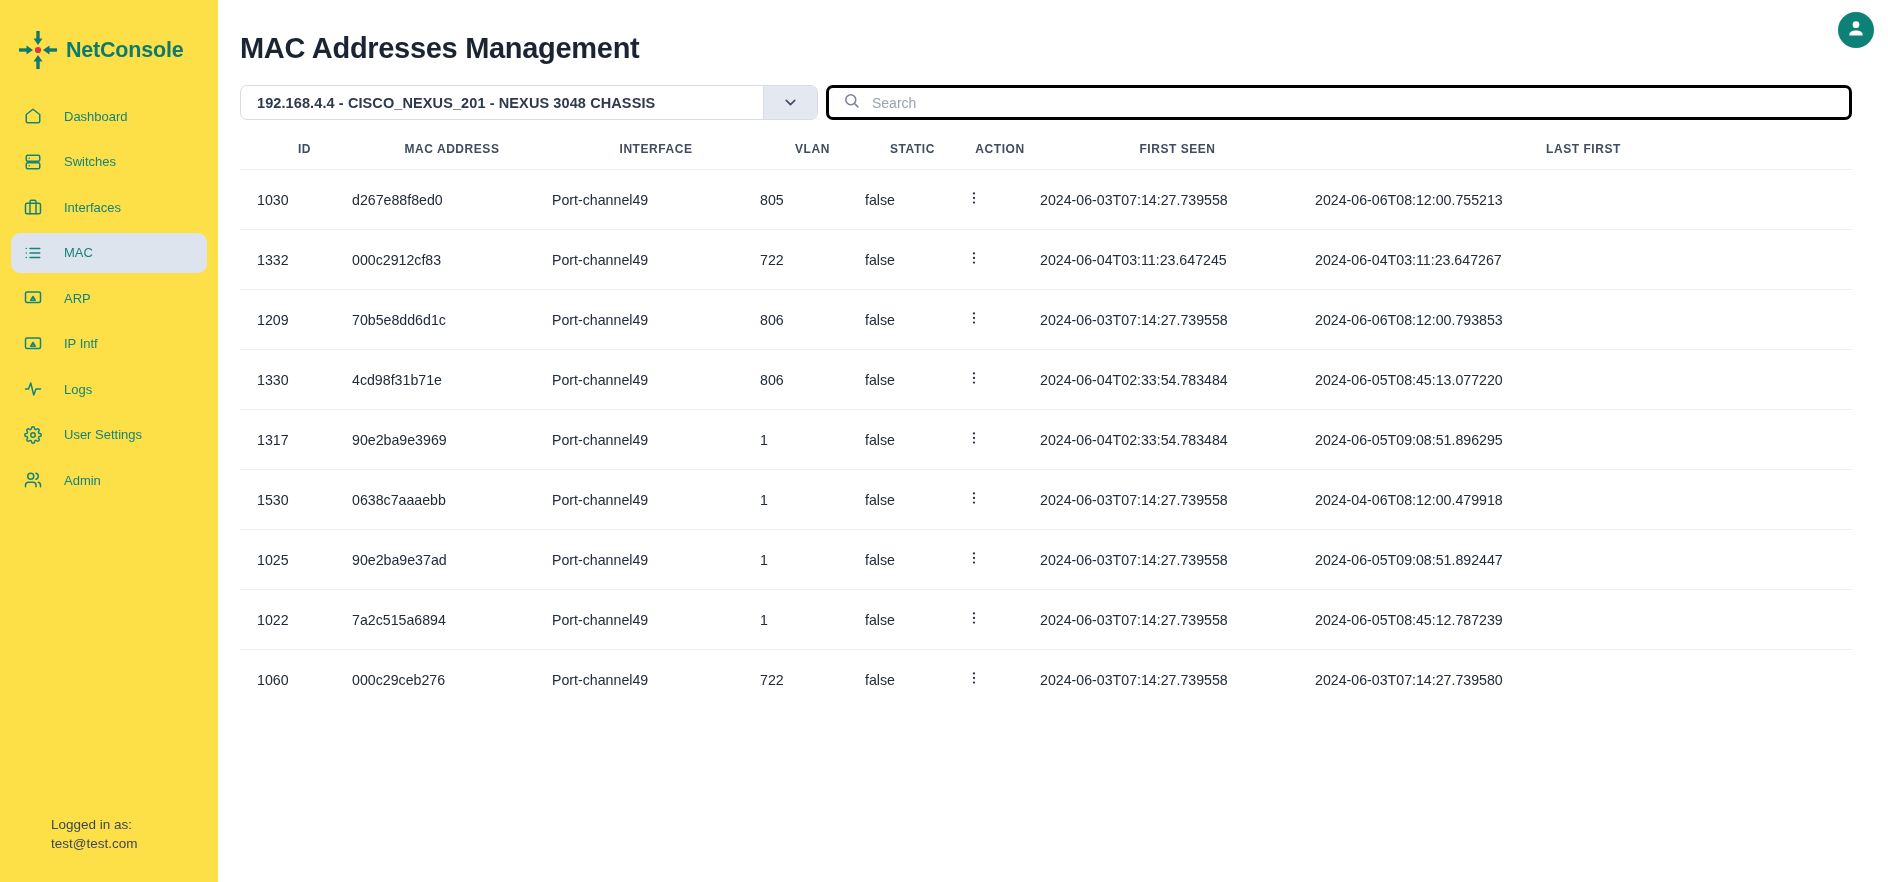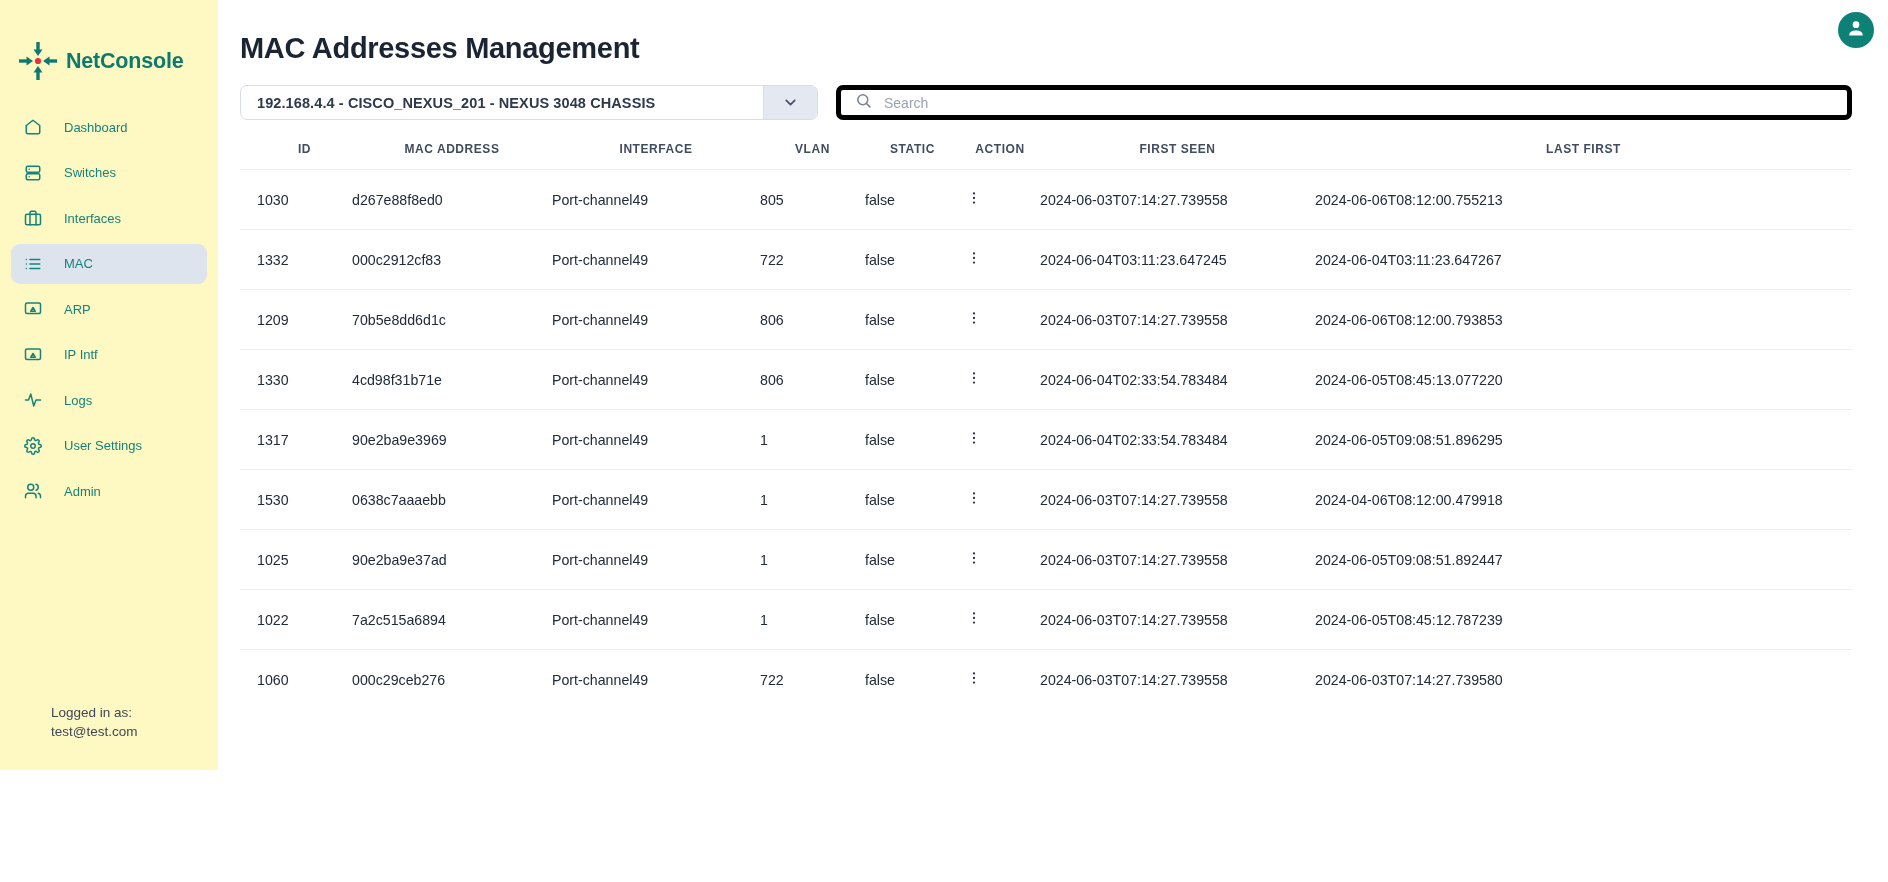--- a/index.html
+++ b/index.html
@@ -6,24 +6,24 @@
   html, body {
     width: 1888px; height: 882px;
     font-family: "Liberation Sans", sans-serif;
     background: #ffffff;
     overflow: hidden;
   }
   .app { display: flex; width: 1888px; height: 882px; position: relative; }
 
   
   .sidebar {
-    width: 218px; min-width: 218px; height: 770px;
-    background: #fef9c3;
+    width: 218px; min-width: 218px; height: 882px;
+    background: #fde047;
     position: relative;
-    padding-top: 25px;
+    padding-top: 14px;
   }
   .brand {
     display: flex; align-items: center; gap: 6px;
     padding: 14px 0 14px 16px;
   }
   .brand-logo { width: 44px; height: 44px; flex: 0 0 44px; }
   .brand-name {
     font-size: 21.5px; font-weight: bold; color: #0d7a70;
     letter-spacing: -0.2px;
   }
@@ -51,21 +51,21 @@
     flex: 1; height: 882px; position: relative;
     background: #ffffff;
     overflow: hidden;
   }
   .page-title {
     font-size: 29px; font-weight: bold; color: #1b2433;
     padding: 32px 0 0 22px;
     letter-spacing: -0.3px;
   }
   .controls {
-    display: flex; align-items: flex-start; gap: 18px;
+    display: flex; align-items: flex-start; gap: 8px;
     padding: 20px 36px 0 22px;
   }
   .select-wrap {
     display: flex; align-items: stretch;
     width: 578px; height: 35px;
     border: 1px solid #d7dce6; border-radius: 7px;
     background: #fff; overflow: hidden;
     cursor: pointer;
   }
   .select-value {
@@ -76,21 +76,21 @@
     white-space: nowrap;
   }
   .select-arrow {
     width: 54px; background: #e4e9f1;
     display: flex; align-items: center; justify-content: center;
     border-left: 1px solid #d7dce6;
   }
   .search-wrap {
     flex: 1; display: flex; align-items: center; gap: 12px;
     height: 35px;
-    border: 5px solid #000000; border-radius: 7px;
+    border: 3px solid #000000; border-radius: 7px;
     background: #fff; padding: 0 14px;
   }
   .search-input {
     border: none; outline: none; flex: 1;
     font-size: 14px; color: #2e394c;
     font-family: "Liberation Sans", sans-serif;
     background: transparent;
   }
   .search-input::placeholder { color: #9aa3b2; }
 

